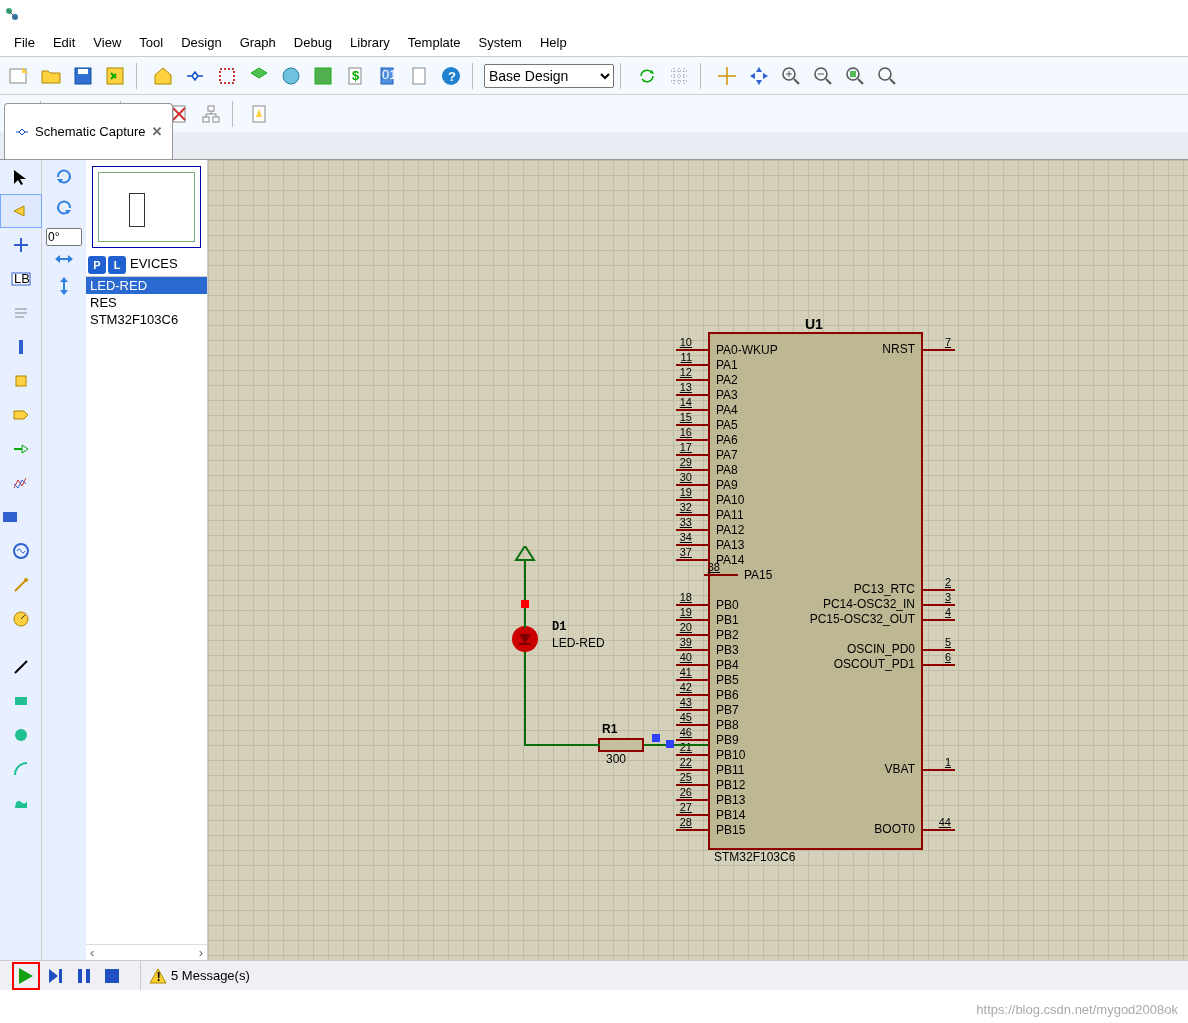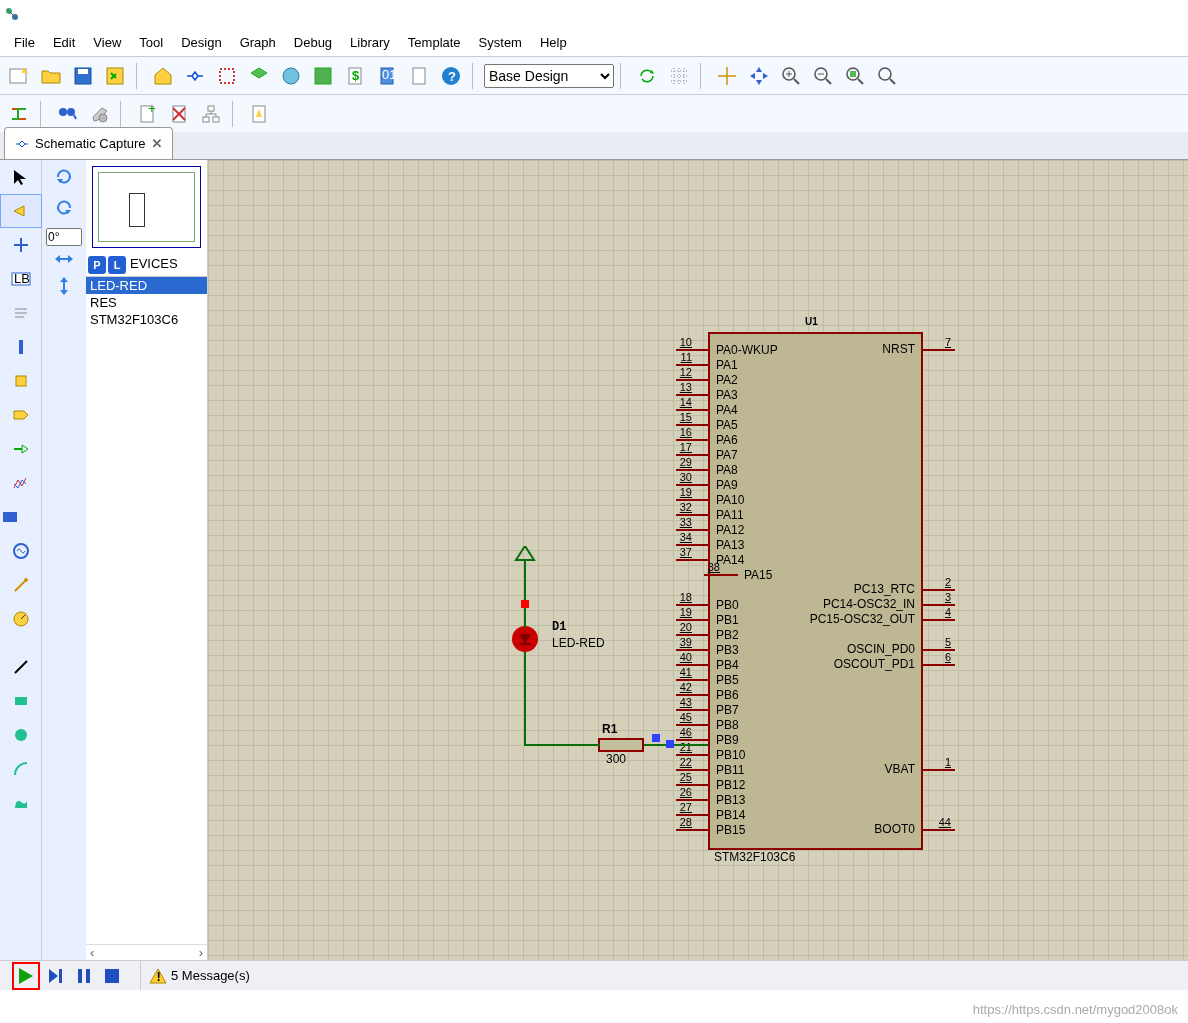--- a/index.html
+++ b/index.html
@@ -10,21 +10,21 @@
   .menubar { display: flex; gap: 2px; height: 28px; align-items: center; padding-left: 6px; font-size: 17px; }
   .menubar span { padding: 2px 8px; cursor: default; }
   .toolbar-row { display: flex; height: 38px; align-items: center; padding: 2px 4px; gap: 2px; border-top: 1px solid #ccc; background: #f4f8ff; }
   .tbtn { width: 30px; height: 30px; display: flex; align-items: center; justify-content: center; border: 1px solid transparent; background: transparent; }
   .tsep { width: 6px; height: 26px; border-left: 1px solid #bbb; margin: 0 4px; }
   .design-select { height: 24px; width: 130px; font-size: 14px; }
 
   .toolbar2 { display: flex; height: 38px; align-items: center; padding: 2px 4px; gap: 2px; background: #f4f8ff; border-top: 1px solid #ccc; }
 
   .tabbar { height: 28px; background: #e8ecf3; display: flex; align-items: flex-end; border-bottom: 1px solid #999; }
-  .tab { display: flex; align-items: center; gap: 6px; padding: 8px 10px; background: #fff; border: 1px solid #999; border-bottom: none; border-radius: 4px 4px 0 0; margin-left: 4px; font-size: 14px; }
+  .tab { display: flex; align-items: center; gap: 6px; padding: 20px 10px; background: #fff; border: 1px solid #999; border-bottom: none; border-radius: 4px 4px 0 0; margin-left: 4px; font-size: 14px; }
   .tab .close { color: #666; font-weight: bold; }
 
   .main-area { display: flex; height: 800px; }
   .left-tools { width: 42px; background: #e8f0ff; display: flex; flex-direction: column; border-right: 1px solid #ccc; }
   .ltool { width: 42px; height: 34px; display: flex; align-items: center; justify-content: center; border: 1px solid transparent; }
   .ltool.sel { border-color: #7af; background: #daf; background: #e0e8ff; }
   .mini-tools { width: 44px; background: #e8f0ff; display: flex; flex-direction: column; align-items: center; padding-top: 6px; gap: 6px; }
   .mini-tools input { width: 36px; height: 18px; font-size: 12px; }
 
   .side-panel { width: 122px; background: #fff; border-right: 1px solid #ccc; display: flex; flex-direction: column; }
@@ -46,21 +46,21 @@
       linear-gradient(to right, #c0bba4 1px, transparent 1px),
       linear-gradient(to bottom, #c0bba4 1px, transparent 1px),
       linear-gradient(to right, #b5b099 1px, transparent 1px),
       linear-gradient(to bottom, #b5b099 1px, transparent 1px);
     background-size: 15px 15px, 15px 15px, 75px 75px, 75px 75px;
   }
 
   
   .schematic { position: absolute; inset: 0; }
   .chip { position: absolute; left: 500px; top: 172px; width: 215px; height: 518px; background: #bdb893; border: 2px solid #8e0000; }
-  .chip .name { position: absolute; top: -18px; left: 95px; font-weight: bold; font-size: 10px; color: #000; text-align: center; }
+  .chip .name { position: absolute; top: -18px; left: 95px; font-weight: bold; font-size: 14px; color: #000; text-align: center; }
   .chip .footer { position: absolute; bottom: -16px; left: 4px; font-size: 12px; color: #000; }
   .pin-row { position: absolute; display: flex; align-items: center; height: 15px; }
   .pin-left .lead { position: absolute; left: -34px; width: 34px; top: 7px; border-top: 2px solid #8e0000; }
   .pin-left .num { position: absolute; left: -34px; top: -6px; font-size: 11px; text-decoration: underline; width: 16px; text-align: right; }
   .pin-left .lab { padding-left: 6px; font-size: 12px; }
   .pin-right .lead { position: absolute; right: -34px; width: 34px; top: 7px; border-top: 2px solid #8e0000; }
   .pin-right .num { position: absolute; right: -30px; top: -6px; font-size: 11px; text-decoration: underline; }
   .pin-right .lab { position: absolute; right: 6px; top: 0; font-size: 12px; white-space: nowrap; }
   .wire { position: absolute; background: #0a6e0a; }
   .led-sym { position: absolute; width: 26px; height: 26px; border-radius: 50%; background: #cc0000; }
@@ -743,13 +743,13 @@
       </div>
   </div>
   <div class="grp">
     <svg width="18" height="18">
         <polygon points="9,2 17,16 1,16" fill="#ffcf30" stroke="#aa8800"></polygon>
         <text x="7.5" y="14" font-size="11" font-weight="bold">!</text>
       </svg>
     <span>5 Message(s)</span>
   </div>
 </div>
-<div class="watermark">https://https.csdn.net/mygod2008ok</div>
+<div class="watermark">https://blog.csdn.net/mygod2008ok</div>
 
 </body></html>

